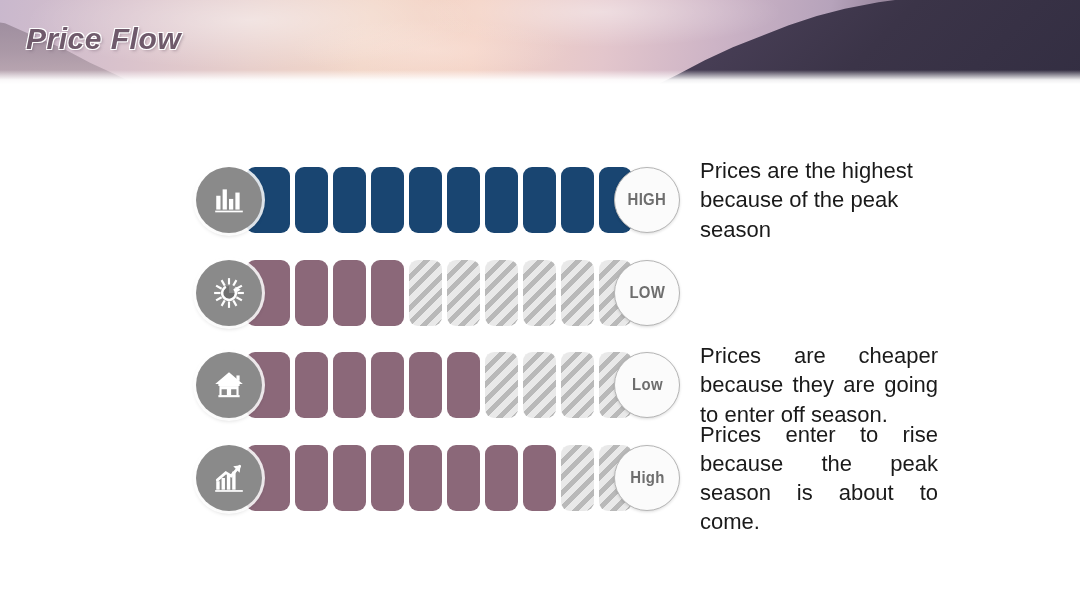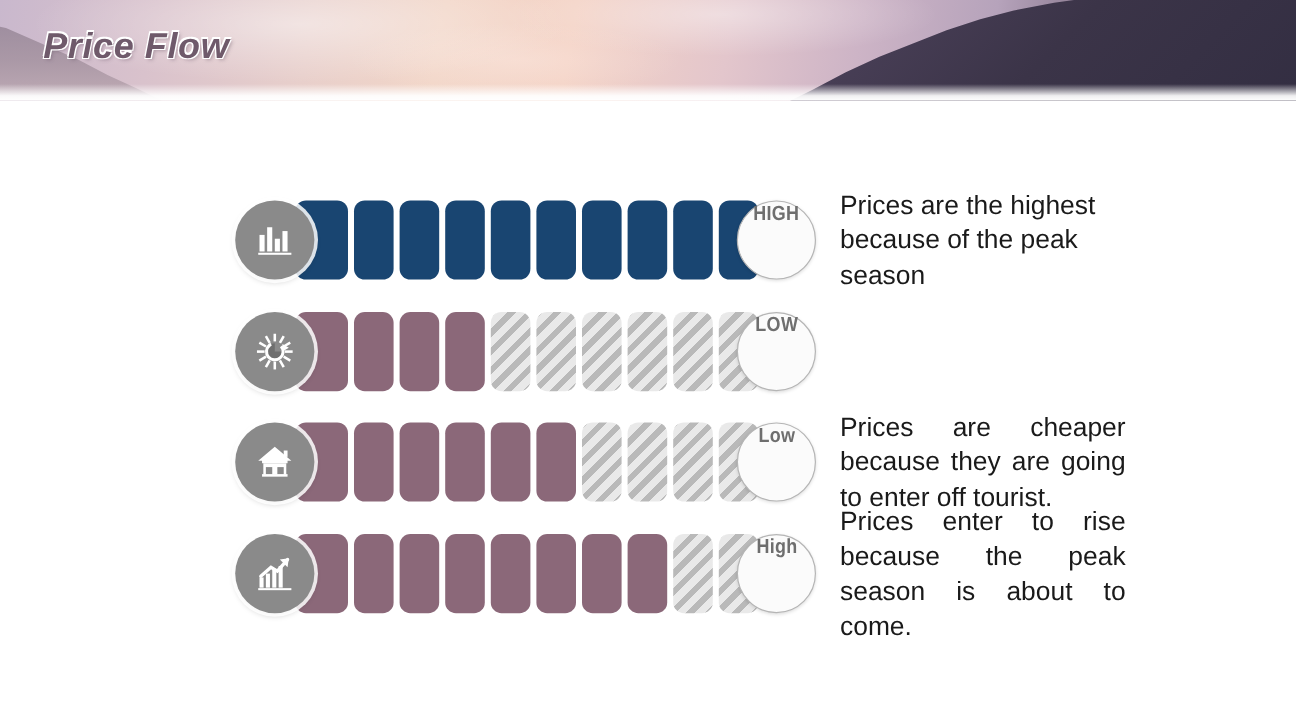--- a/index.html
+++ b/index.html
@@ -59,21 +59,21 @@
     clip-path: polygon(100% 0%, 100% 100%, 24% 100%, 28% 88%, 33% 72%, 38% 58%, 43% 46%, 48% 34%, 53% 24%, 58% 16%, 64% 9%, 70% 4%, 78% 0%);
   }
   .header-fade-bottom {
     position: absolute; left: 0; bottom: 0;
     width: 100%; height: 14px;
     background: linear-gradient(180deg, rgba(255,255,255,0) 0%, rgba(255,255,255,.92) 70%, #fff 100%);
   }
 
   .page-title {
     position: absolute;
-    left: 36px; top: 22px;
+    left: 26px; top: 22px;
     font-size: 30px;
     font-weight: bold;
     font-style: italic;
     letter-spacing: .5px;
     color: #6f5a6b;
     text-shadow:
        1px 1px 0 #ffffff,
       -1px 1px 0 #ffffff,
        1px -1px 0 #ffffff,
       -1px -1px 0 #ffffff,
@@ -149,20 +149,21 @@
   .label-circle {
     position: relative;
     flex: 0 0 auto;
     margin-left: -18px;
     width: 66px; height: 66px;
     border-radius: 50%;
     background: #fbfbfb;
     border: 1px solid #b5b5b5;
     box-shadow: 0 1px 3px rgba(0,0,0,.14);
     display: flex;
+    align-items: center;
     justify-content: center;
     z-index: 3;
   }
   .label-circle span {
     font-family: "Liberation Sans Narrow", "Liberation Sans", sans-serif;
     font-size: 17px;
     font-weight: bold;
     color: #6e6e6e;
     letter-spacing: .3px;
     transform: scaleX(.88);
@@ -280,21 +281,21 @@
       <div class="bar fill-mauve"></div>
       <div class="bar fill-mauve"></div>
       <div class="bar empty"></div>
       <div class="bar empty"></div>
       <div class="bar empty"></div>
       <div class="bar empty"></div>
     </div>
     <div class="label-circle">
       <span>Low</span>
     </div>
-    <div class="desc">Prices are cheaper because they are going to enter off tourist.</div>
+    <div class="desc">Prices are cheaper because they are going to enter off season.</div>
   </div>
 
   <div class="row row-3">
     <div class="icon-badge">
       <svg viewBox="0 0 32 32" fill="#ffffff" aria-hidden="true">
         <rect x="4" y="19" width="3.2" height="8"></rect>
         <rect x="9" y="16" width="3.2" height="11"></rect>
         <rect x="14" y="13" width="3.2" height="14"></rect>
         <rect x="19" y="10" width="3.2" height="17"></rect>
         <rect x="3" y="27.4" width="26" height="1.6"></rect>

